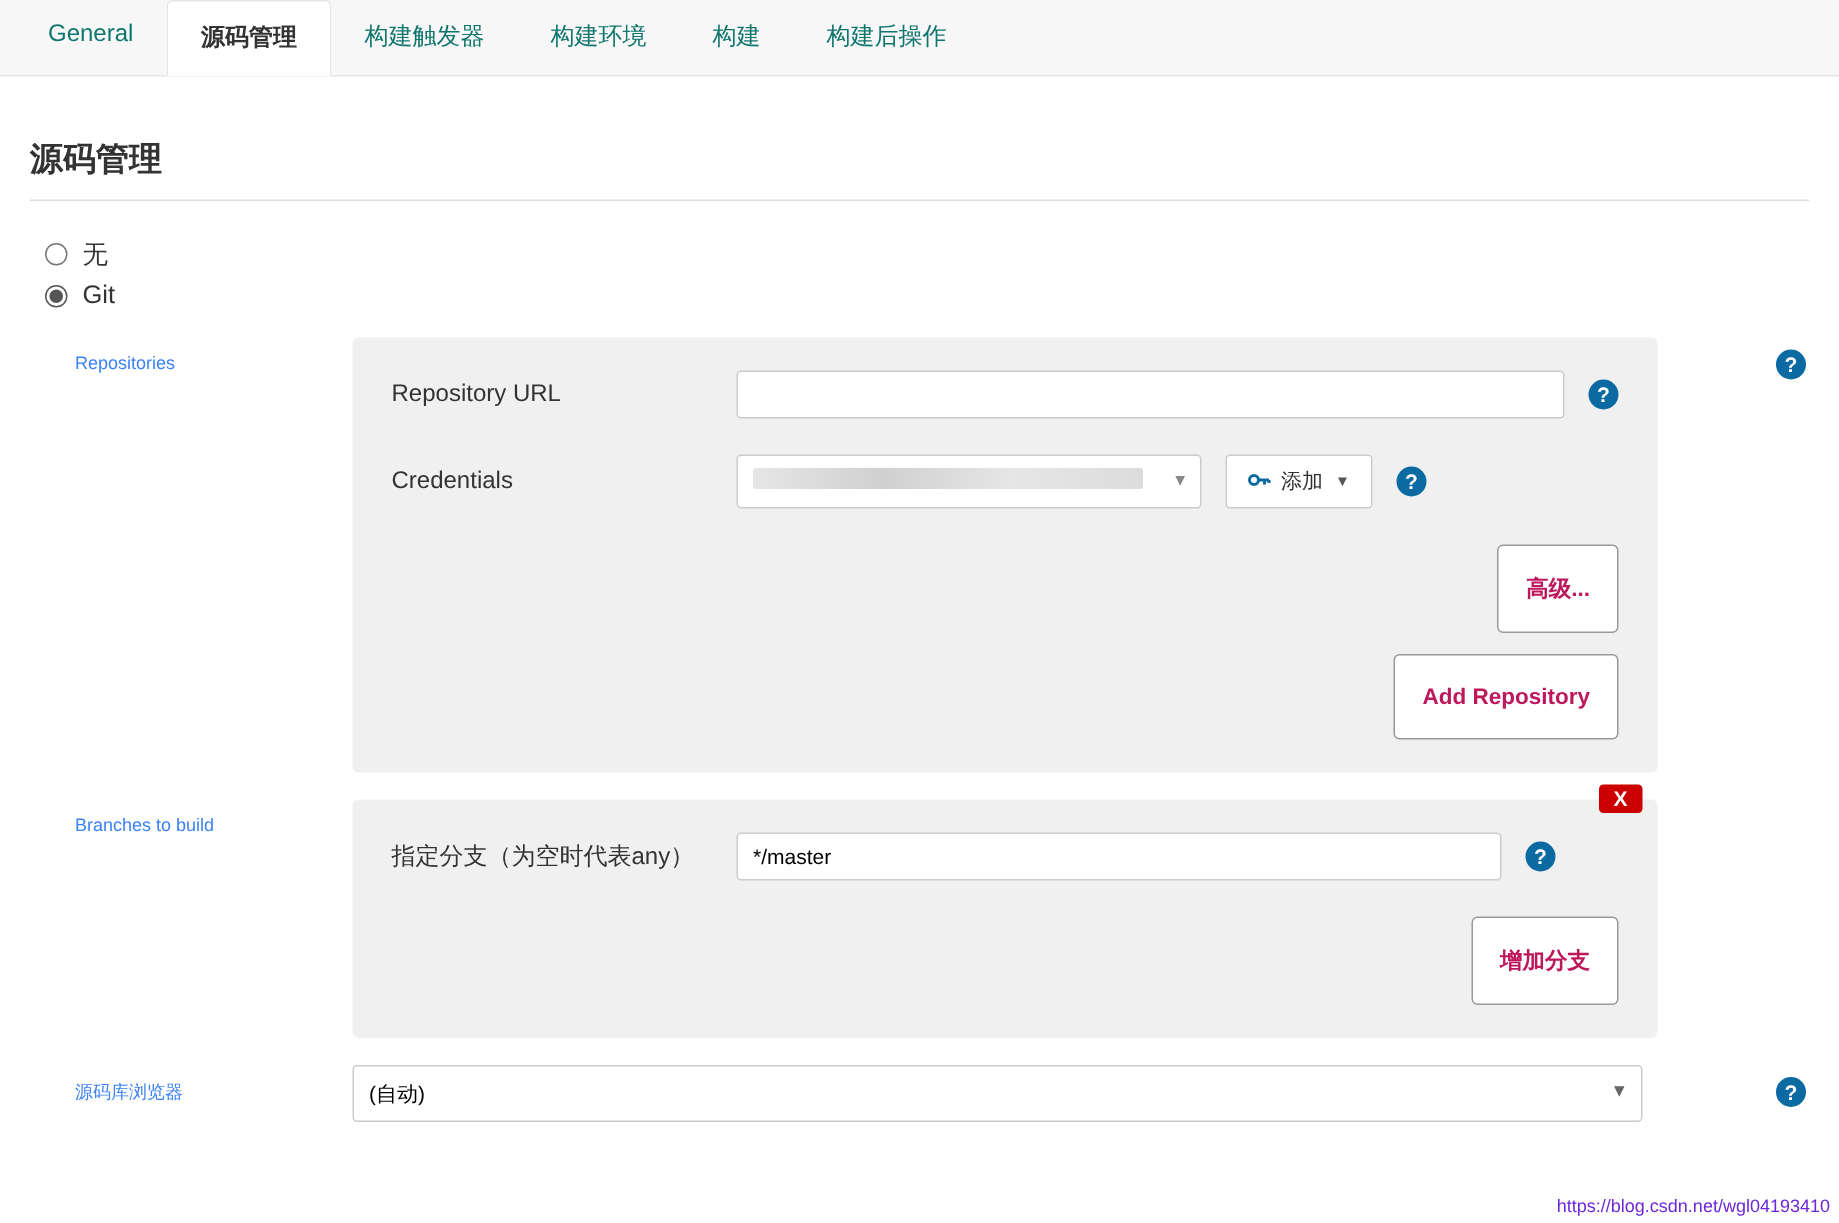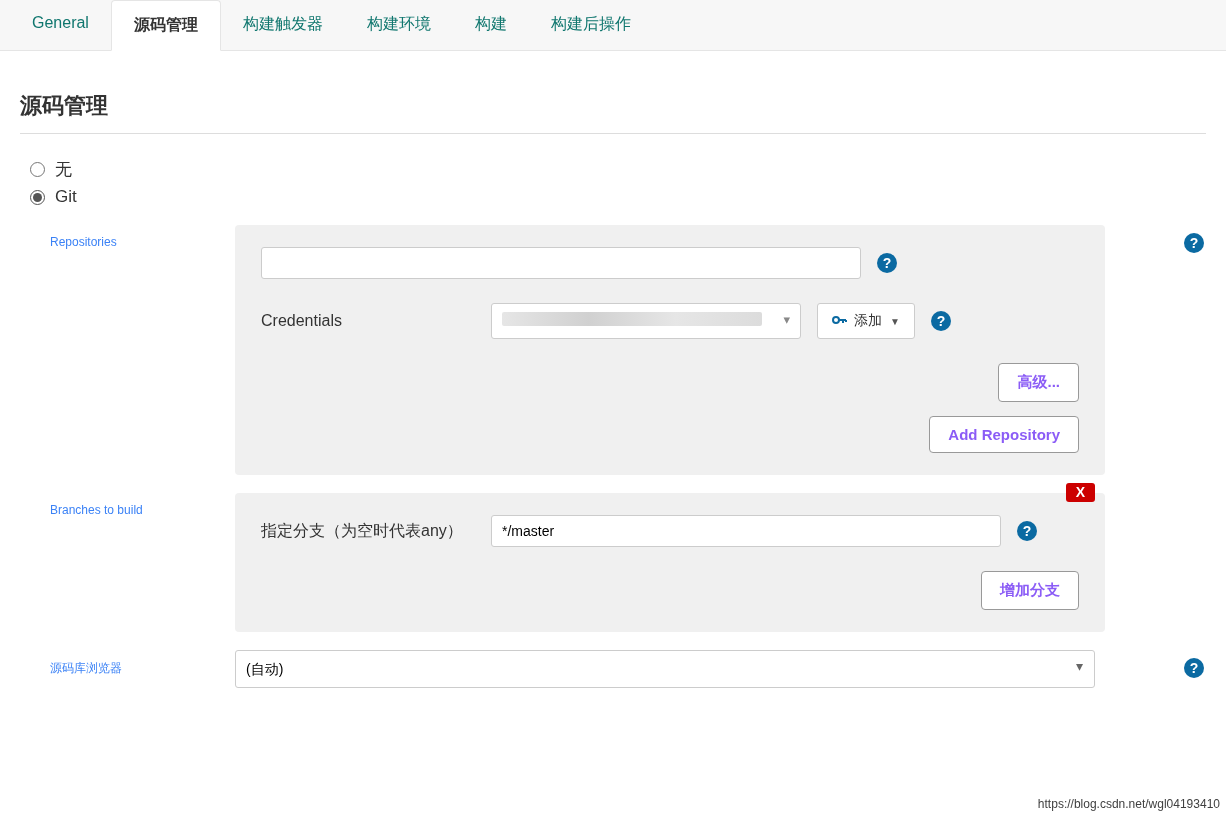--- a/index.html
+++ b/index.html
@@ -19,32 +19,32 @@
 .panel-inner-row { display: flex; align-items: center; margin-bottom: 24px; }
 .panel-inner-row:last-of-type { margin-bottom: 0; }
 .inner-label { width: 230px; font-size: 16px; color: #333; }
 .text-input { flex: 1; padding: 8px 10px; border: 1px solid #ccc; border-radius: 3px; font-size: 14px; background: #fff; height: 32px; }
 .text-input.wide { max-width: 600px; }
 .select-like { background: #fff; border: 1px solid #ccc; border-radius: 3px; padding: 8px 10px; height: 36px; font-size: 13px; width: 310px; color: #888; position: relative; }
 .select-like::after { content: "▾"; position: absolute; right: 10px; top: 8px; color: #888; }
 .add-btn { display: inline-flex; align-items: center; border: 1px solid #ccc; border-radius: 3px; background: #fff; padding: 8px 14px; margin-left: 16px; cursor: pointer; font-size: 14px; color: #333; font-weight: 500; }
 .add-btn .key-icon { margin-right: 6px; display: inline-block; }
 .add-btn .caret { margin-left: 8px; font-size: 10px; color: #555; }
-.btn { display: inline-block; border: 1px solid #999; border-radius: 4px; background: #fff; padding: 9px 18px; font-size: 15px; font-weight: 600; cursor: pointer; color: #8b5cf6; }
+.btn { display: inline-block; border: 1px solid #999; border-radius: 4px; background: #fff; padding: 19px 18px; font-size: 15px; font-weight: 600; cursor: pointer; color: #be185d; }
 .btn-row { display: flex; justify-content: flex-end; margin-top: 14px; gap: 14px; }
 .text-input.wide2 { max-width: 510px; }
 .delete-badge { position: absolute; top: -10px; right: 10px; background: #cc0000; color: #fff; font-weight: bold; border-radius: 3px; padding: 1px 10px 2px; font-size: 14px; cursor: pointer; }
 .help-icon { display: inline-flex; align-items: center; justify-content: center; width: 20px; height: 20px; border-radius: 50%; background: #0b6aa2; color: #fff; font-size: 14px; font-weight: bold; cursor: pointer; margin-left: 16px; flex-shrink: 0; }
 .help-col { width: 40px; display: flex; justify-content: center; padding-top: 8px; }
 .with-help { display: flex; align-items: flex-start; }
 .with-help .help-col { margin-left: auto; }
 .select-full { width: 100%; border: 1px solid #ccc; border-radius: 3px; padding: 4px 10px; height: 38px; font-size: 14px; background: #fff; appearance: none; position: relative; }
 .select-wrap { position: relative; flex: 1; max-width: 860px; }
 .select-wrap::after { content: "▾"; position: absolute; right: 12px; top: 8px; color: #666; pointer-events: none; font-size: 14px; }
-.watermark { position: fixed; bottom: 4px; right: 6px; color: #404040; font-size: 12px; font-family: Arial; }
+.watermark { position: fixed; bottom: 4px; right: 6px; color: #6d28d9; font-size: 12px; font-family: Arial; }
 .redact { display: inline-block; width: 260px; height: 14px; background: linear-gradient(90deg,#e6e6e6,#d0d0d0,#e6e6e6,#dcdcdc); border-radius: 2px; }
 .left-min-col { margin-left: 2px; }
 </style>
 </head>
 <body>
 
 <div class="tabs">
   <div class="tab">General</div>
   <div class="tab active">源码管理</div>
   <div class="tab">构建触发器</div>
@@ -67,20 +67,21 @@
       <span>Git</span>
     </label>
   </div>
 
   <div class="field-row">
     <div class="field-label">Repositories</div>
     <div class="field-body">
       <div class="with-help">
         <div class="panel" style="flex:1;max-width:870px;">
           <div class="panel-inner-row">
+            <div class="inner-label">Repository URL</div>
             <input class="text-input wide" type="text" value="" style="">
             <span class="help-icon">?</span>
           </div>
           <div class="panel-inner-row">
             <div class="inner-label">Credentials</div>
             <div class="select-like">
               <span class="redact"></span>
             </div>
             <button class="add-btn">
               <span class="key-icon">

